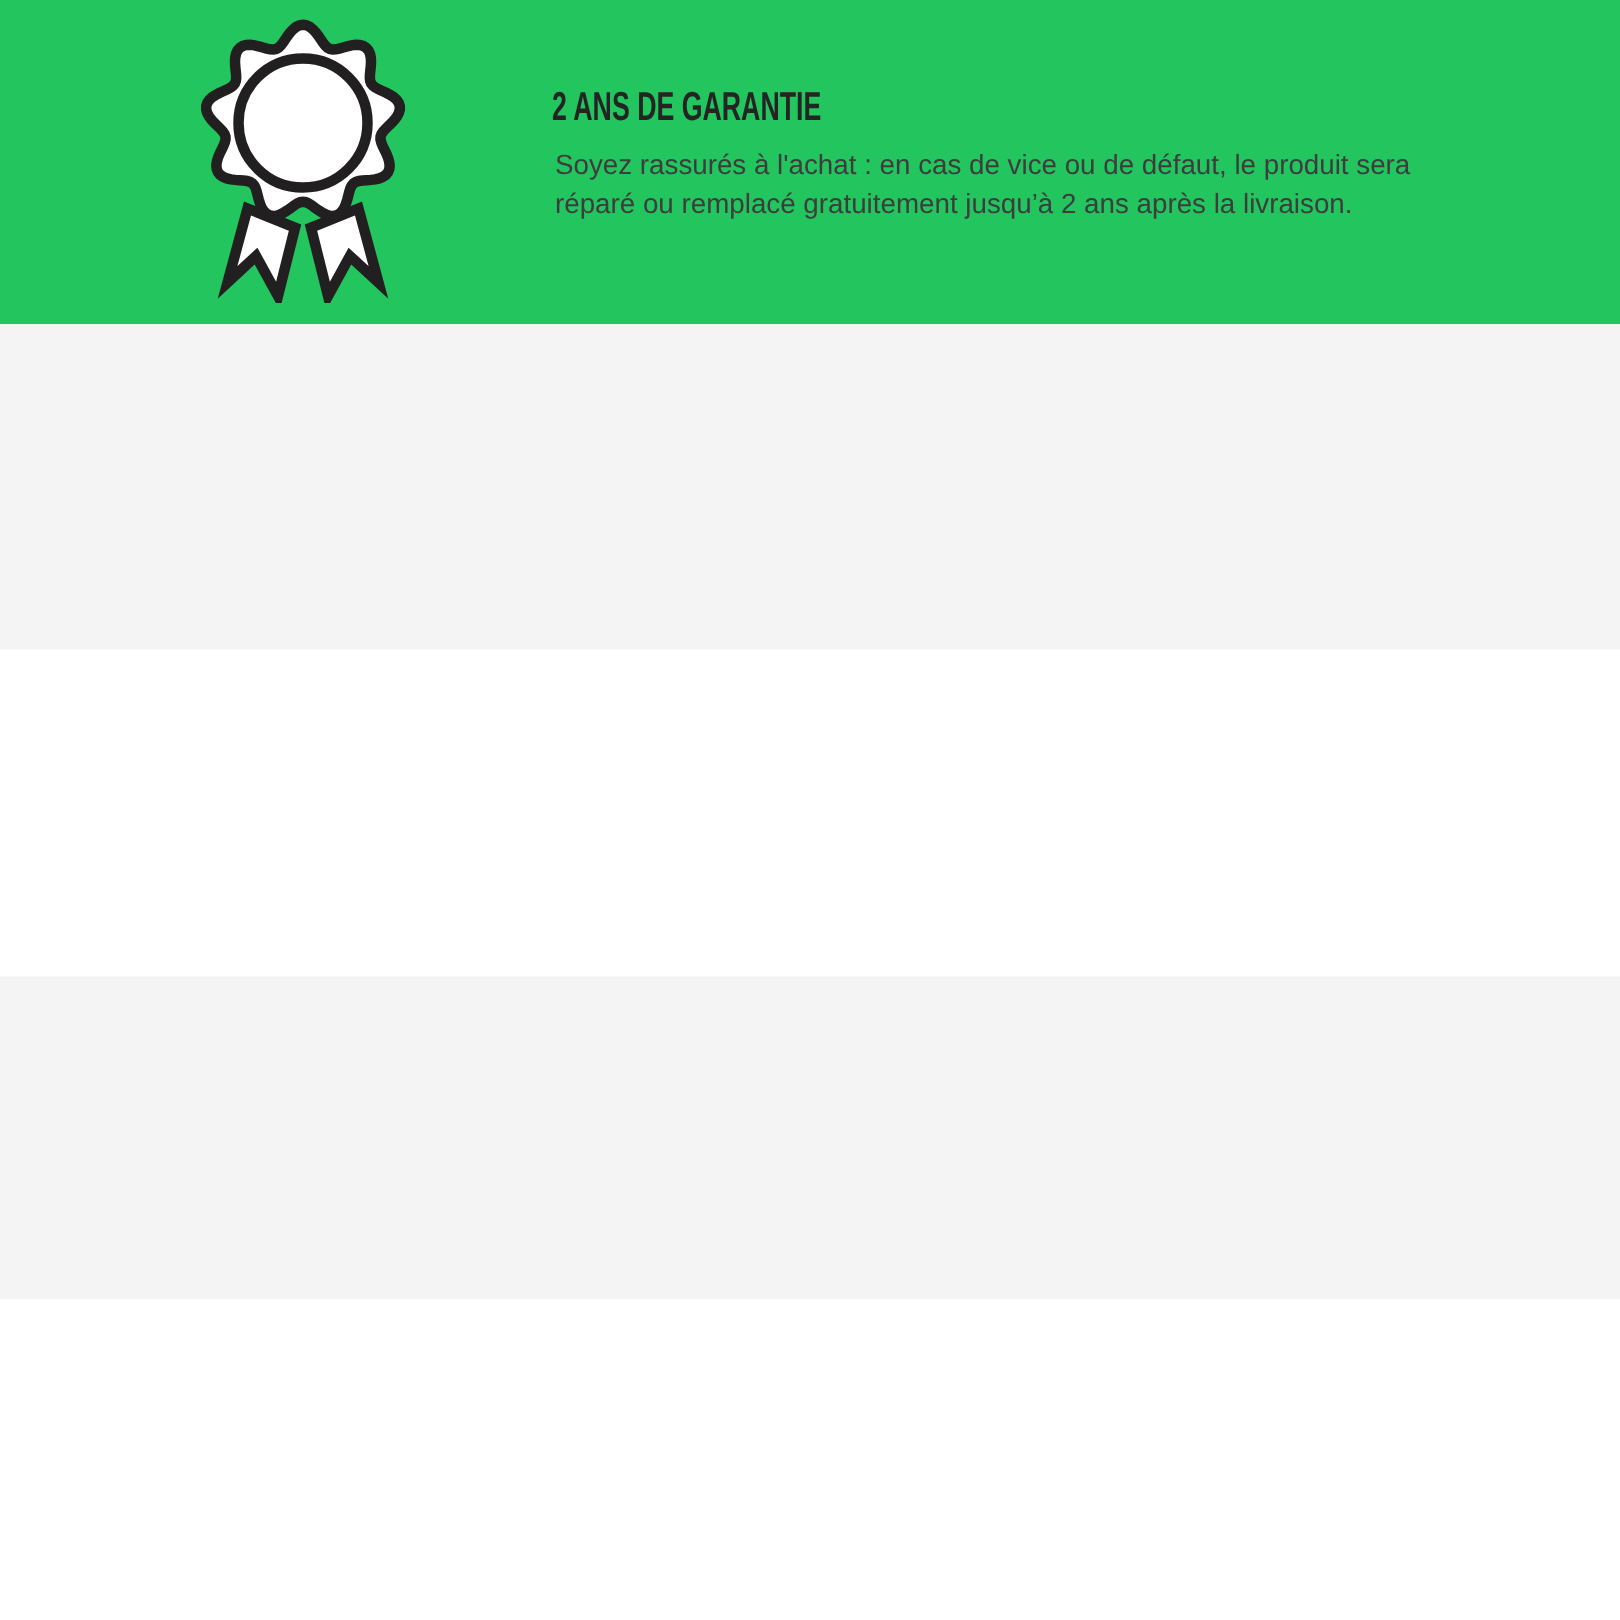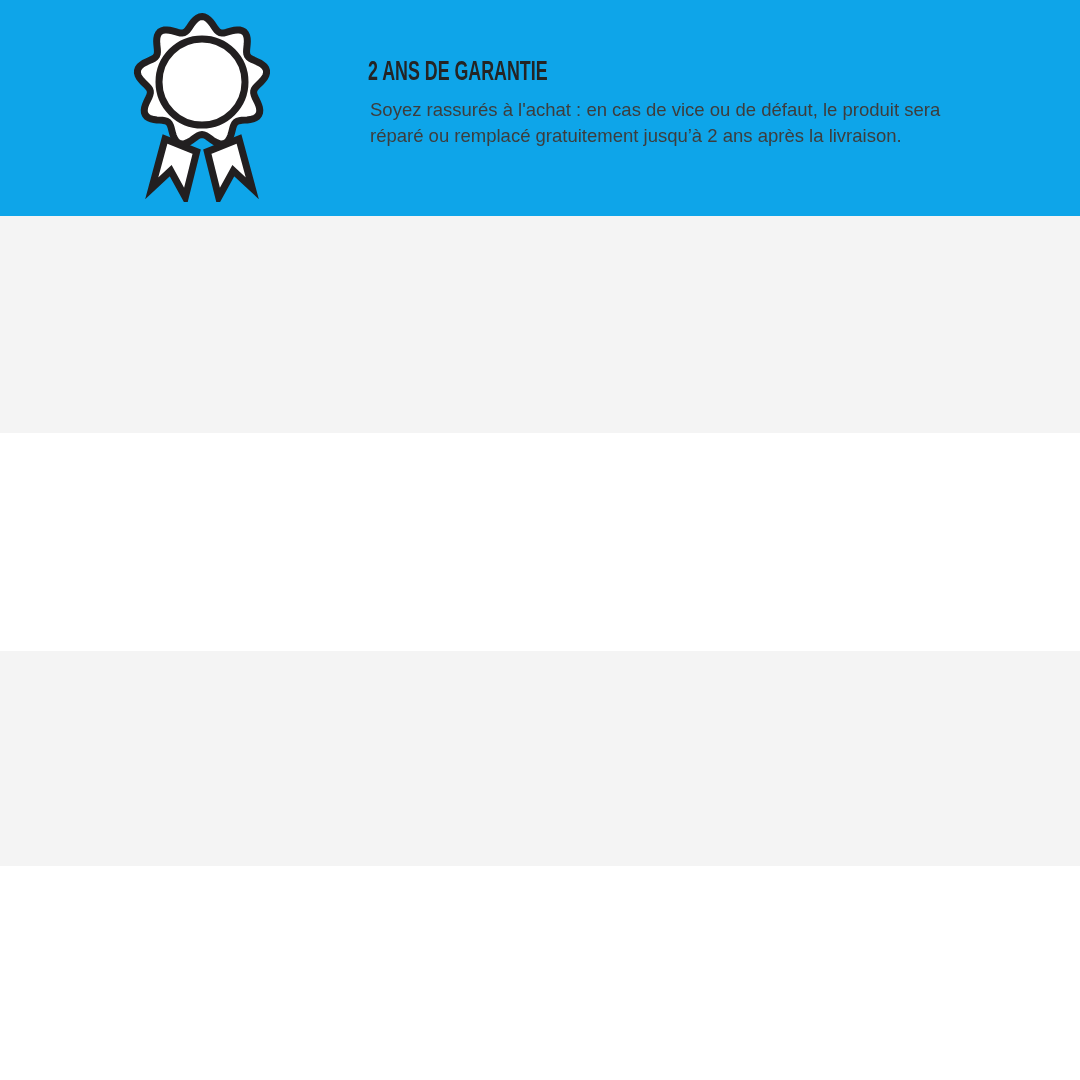--- a/index.html
+++ b/index.html
@@ -15,21 +15,21 @@
   }
   .page {
     position: relative;
     width: 1080px;
     height: 1080px;
     background: #ffffff;
   }
   .feature-row {
     position: relative;
     height: 216px;
-    background: #0ea5e9;
+    background: #22c55e;
   }
   .icon-wrap {
     position: absolute;
     left: 132px;
     top: 10px;
     width: 140px;
     height: 192px;
   }
   .icon-wrap svg {
     display: block;

